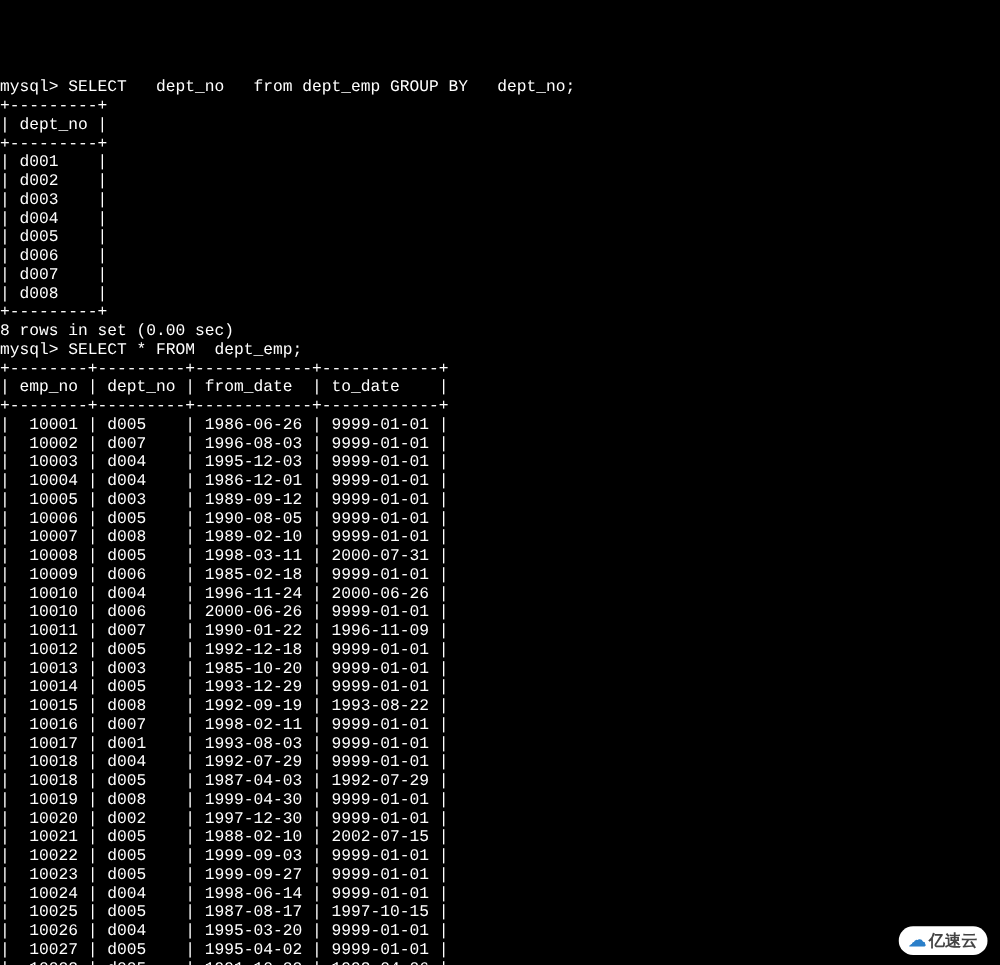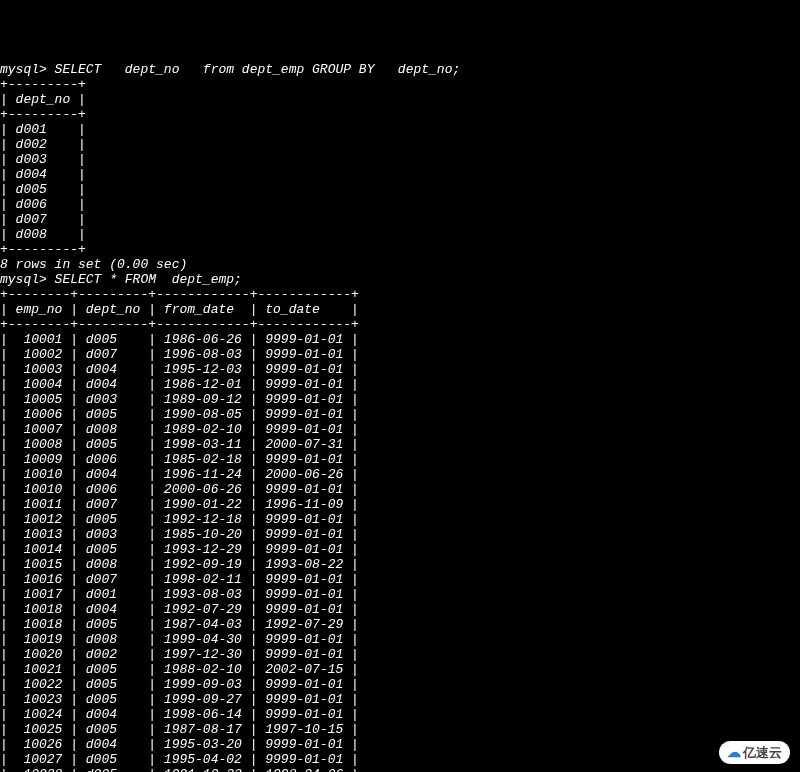--- a/index.html
+++ b/index.html
@@ -9,21 +9,21 @@
       font-family: 'Courier New', Consolas, monospace;
       font-size: 13px;
       line-height: 15px;
       white-space: pre;
       padding: 2px 0;
       width: 800px;
       height: 772px;
       overflow: hidden;
       position: relative;
     }
-    .line { display: block; font-style: italic; }
+    .line { display: block; }
     .watermark {
       position: absolute;
       right: 10px;
       bottom: 8px;
       background: #fff;
       color: #444;
       border-radius: 16px;
       padding: 4px 8px;
       font-family: Arial, sans-serif;
       font-size: 13px;

